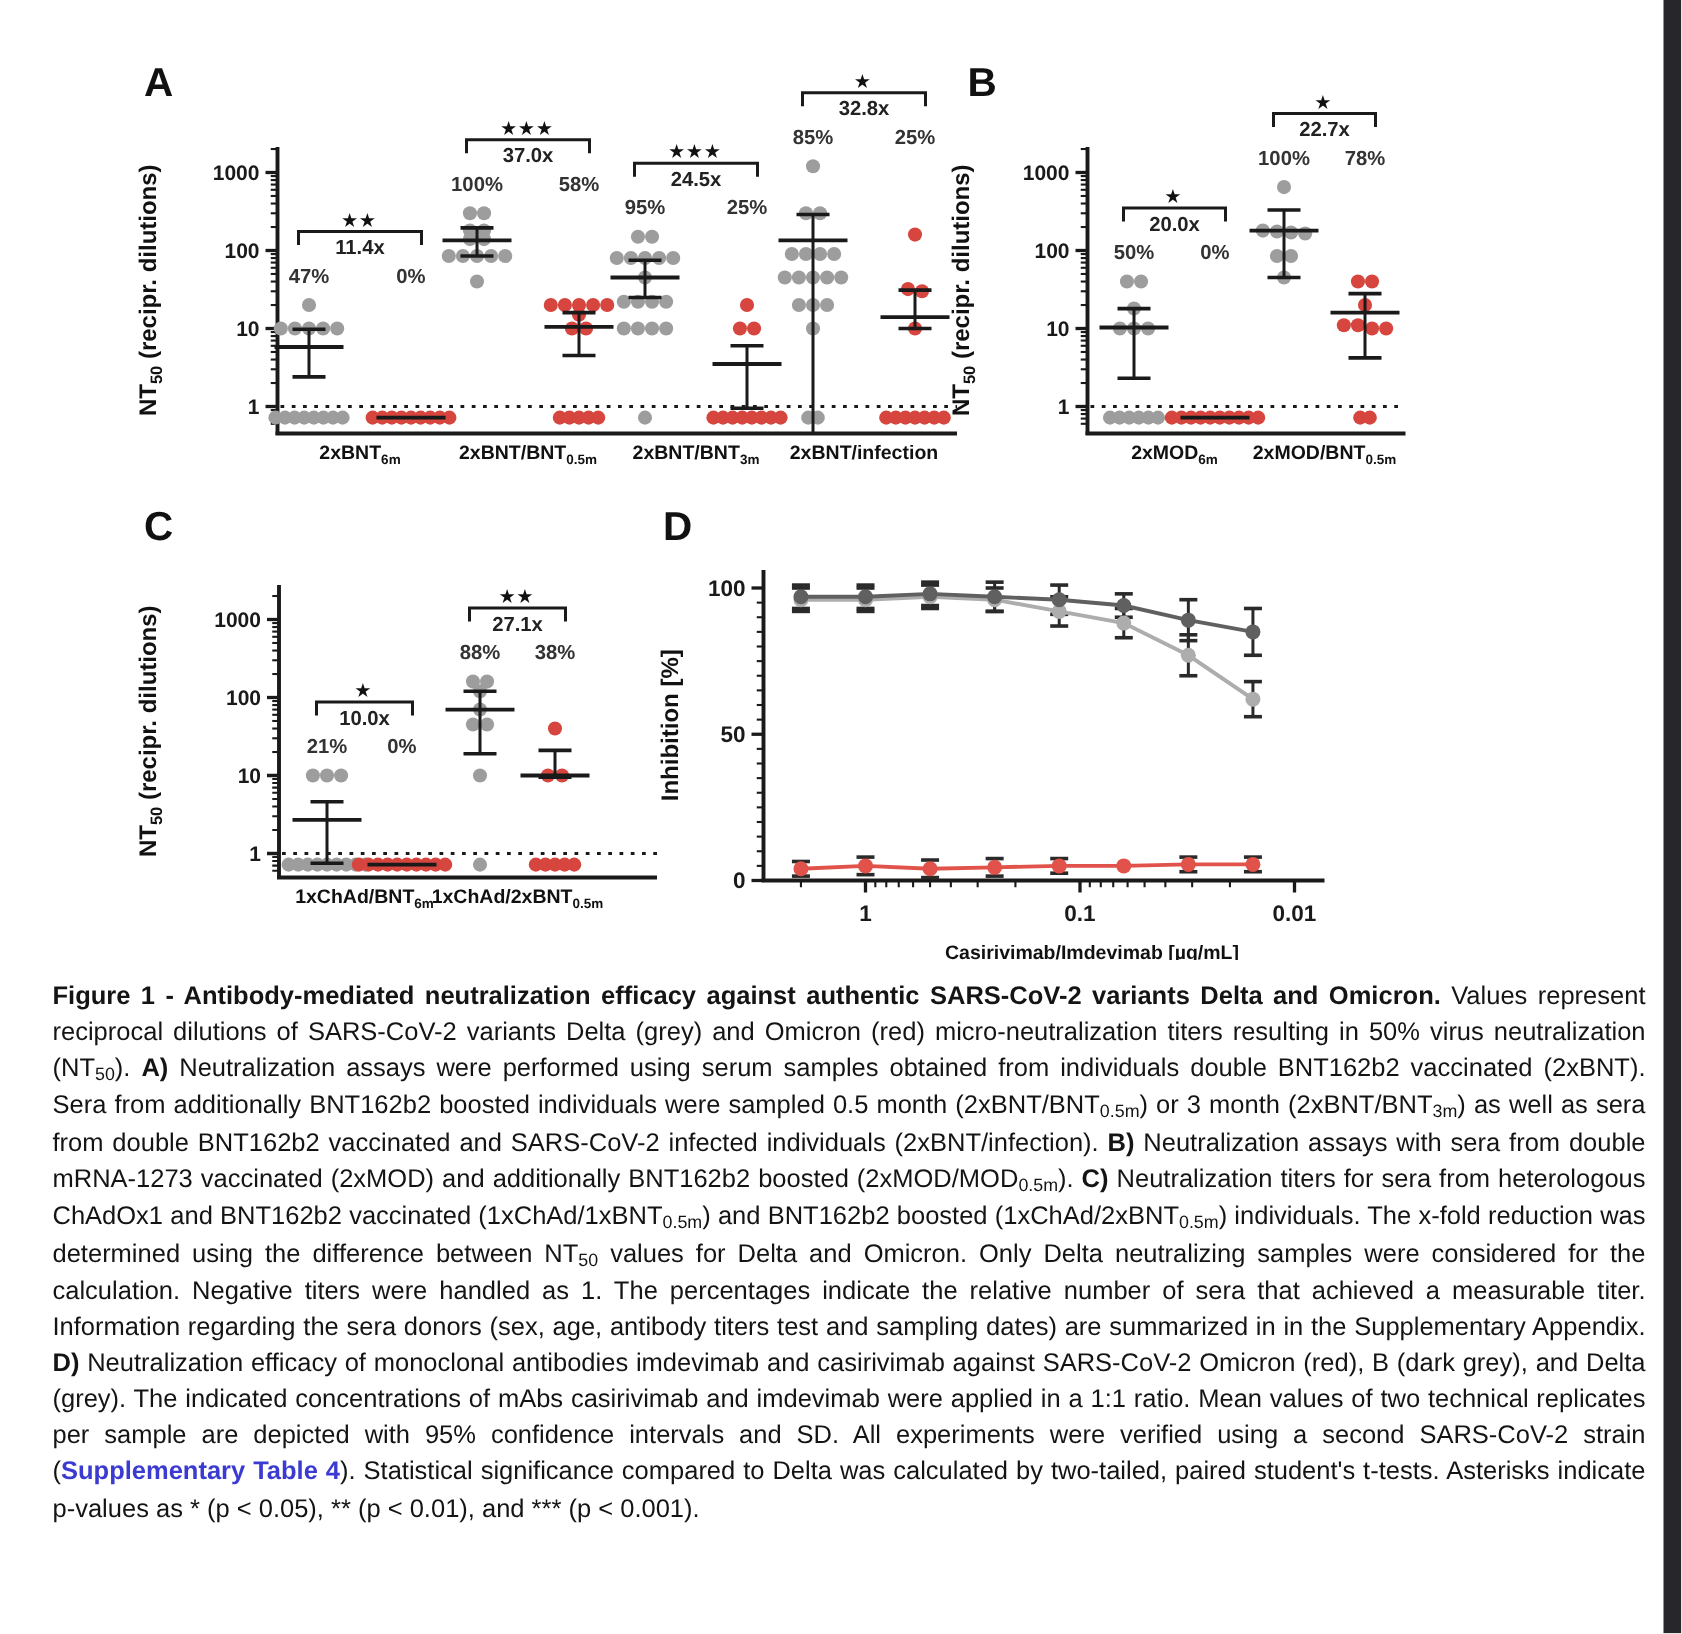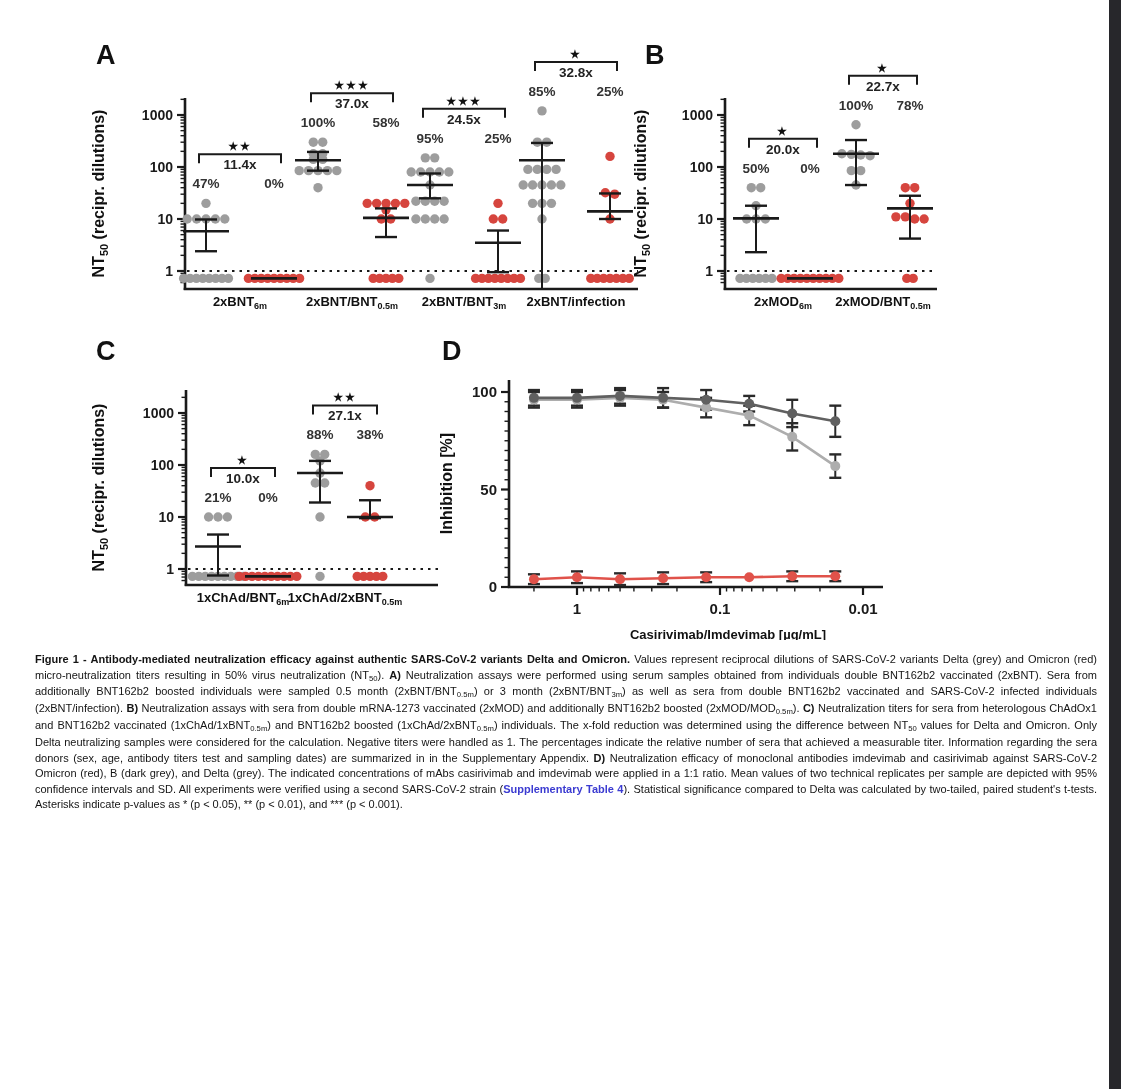--- a/index.html
+++ b/index.html
@@ -9,21 +9,21 @@
   .panel-letter{position:absolute;font-size:27px;font-weight:700;color:#111;}
   svg.panel{position:absolute;}
   svg text{font-family:"Liberation Sans",sans-serif;}
   .tick{font-size:14px;font-weight:700;fill:#1a1a1a;}
   .dtick{font-size:15px;font-weight:700;fill:#1a1a1a;}
   .pct{font-size:13.5px;font-weight:700;fill:#333;}
   .fold{font-size:13.5px;font-weight:700;fill:#222;}
   .stars{font-size:11px;font-weight:700;fill:#111;letter-spacing:2px;}
   .xlab{font-size:13px;font-weight:700;fill:#111;}
   .ylab{font-size:16px;font-weight:700;fill:#111;}
-  .caption{position:absolute;left:35px;top:652px;width:1062px;font-size:11px;
+  .caption{position:absolute;left:35px;top:652px;width:1062px;font-size:17px;
            line-height:1.42;color:#141414;text-align:justify;}
   .caption .b{font-weight:700;}
   .caption .sub{font-size:70%;vertical-align:-0.25em;}
   .caption .link{color:#3b3bd1;font-weight:700;cursor:pointer;}
 </style>
 </head>
 <body>
 
 <div class="page">
   <div class="panel-letter" style="left:96px;top:40px">A</div>

